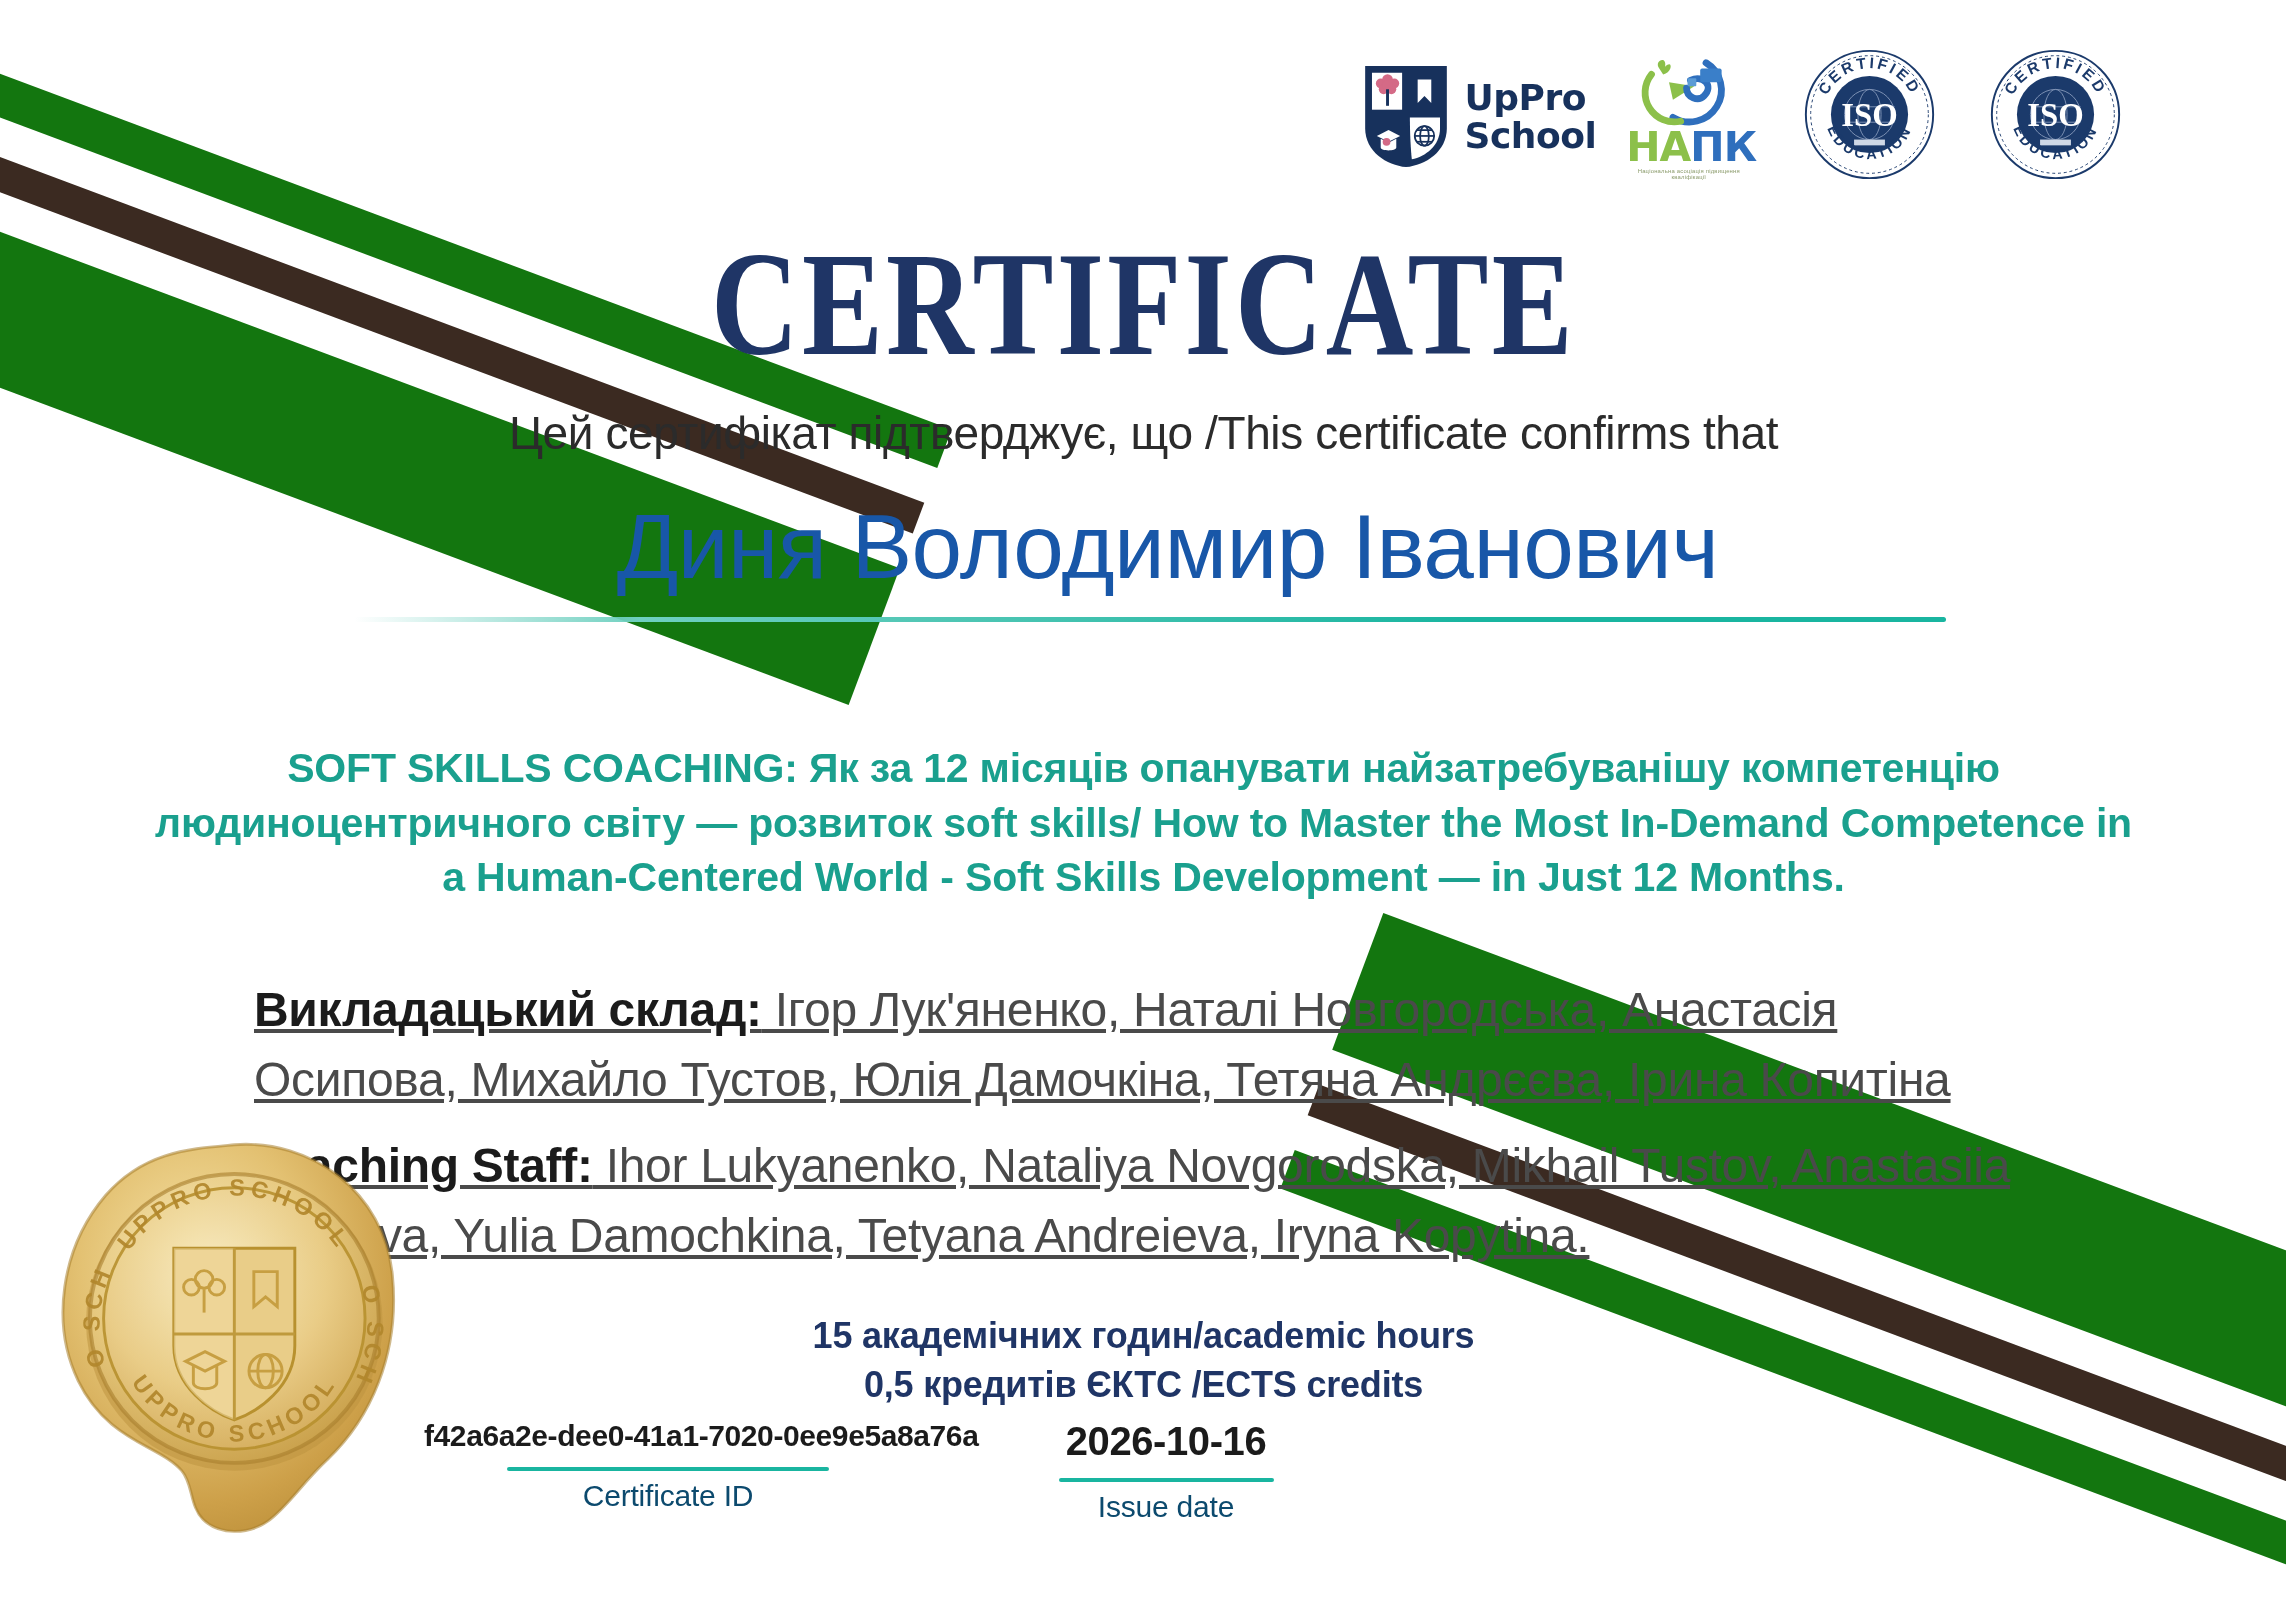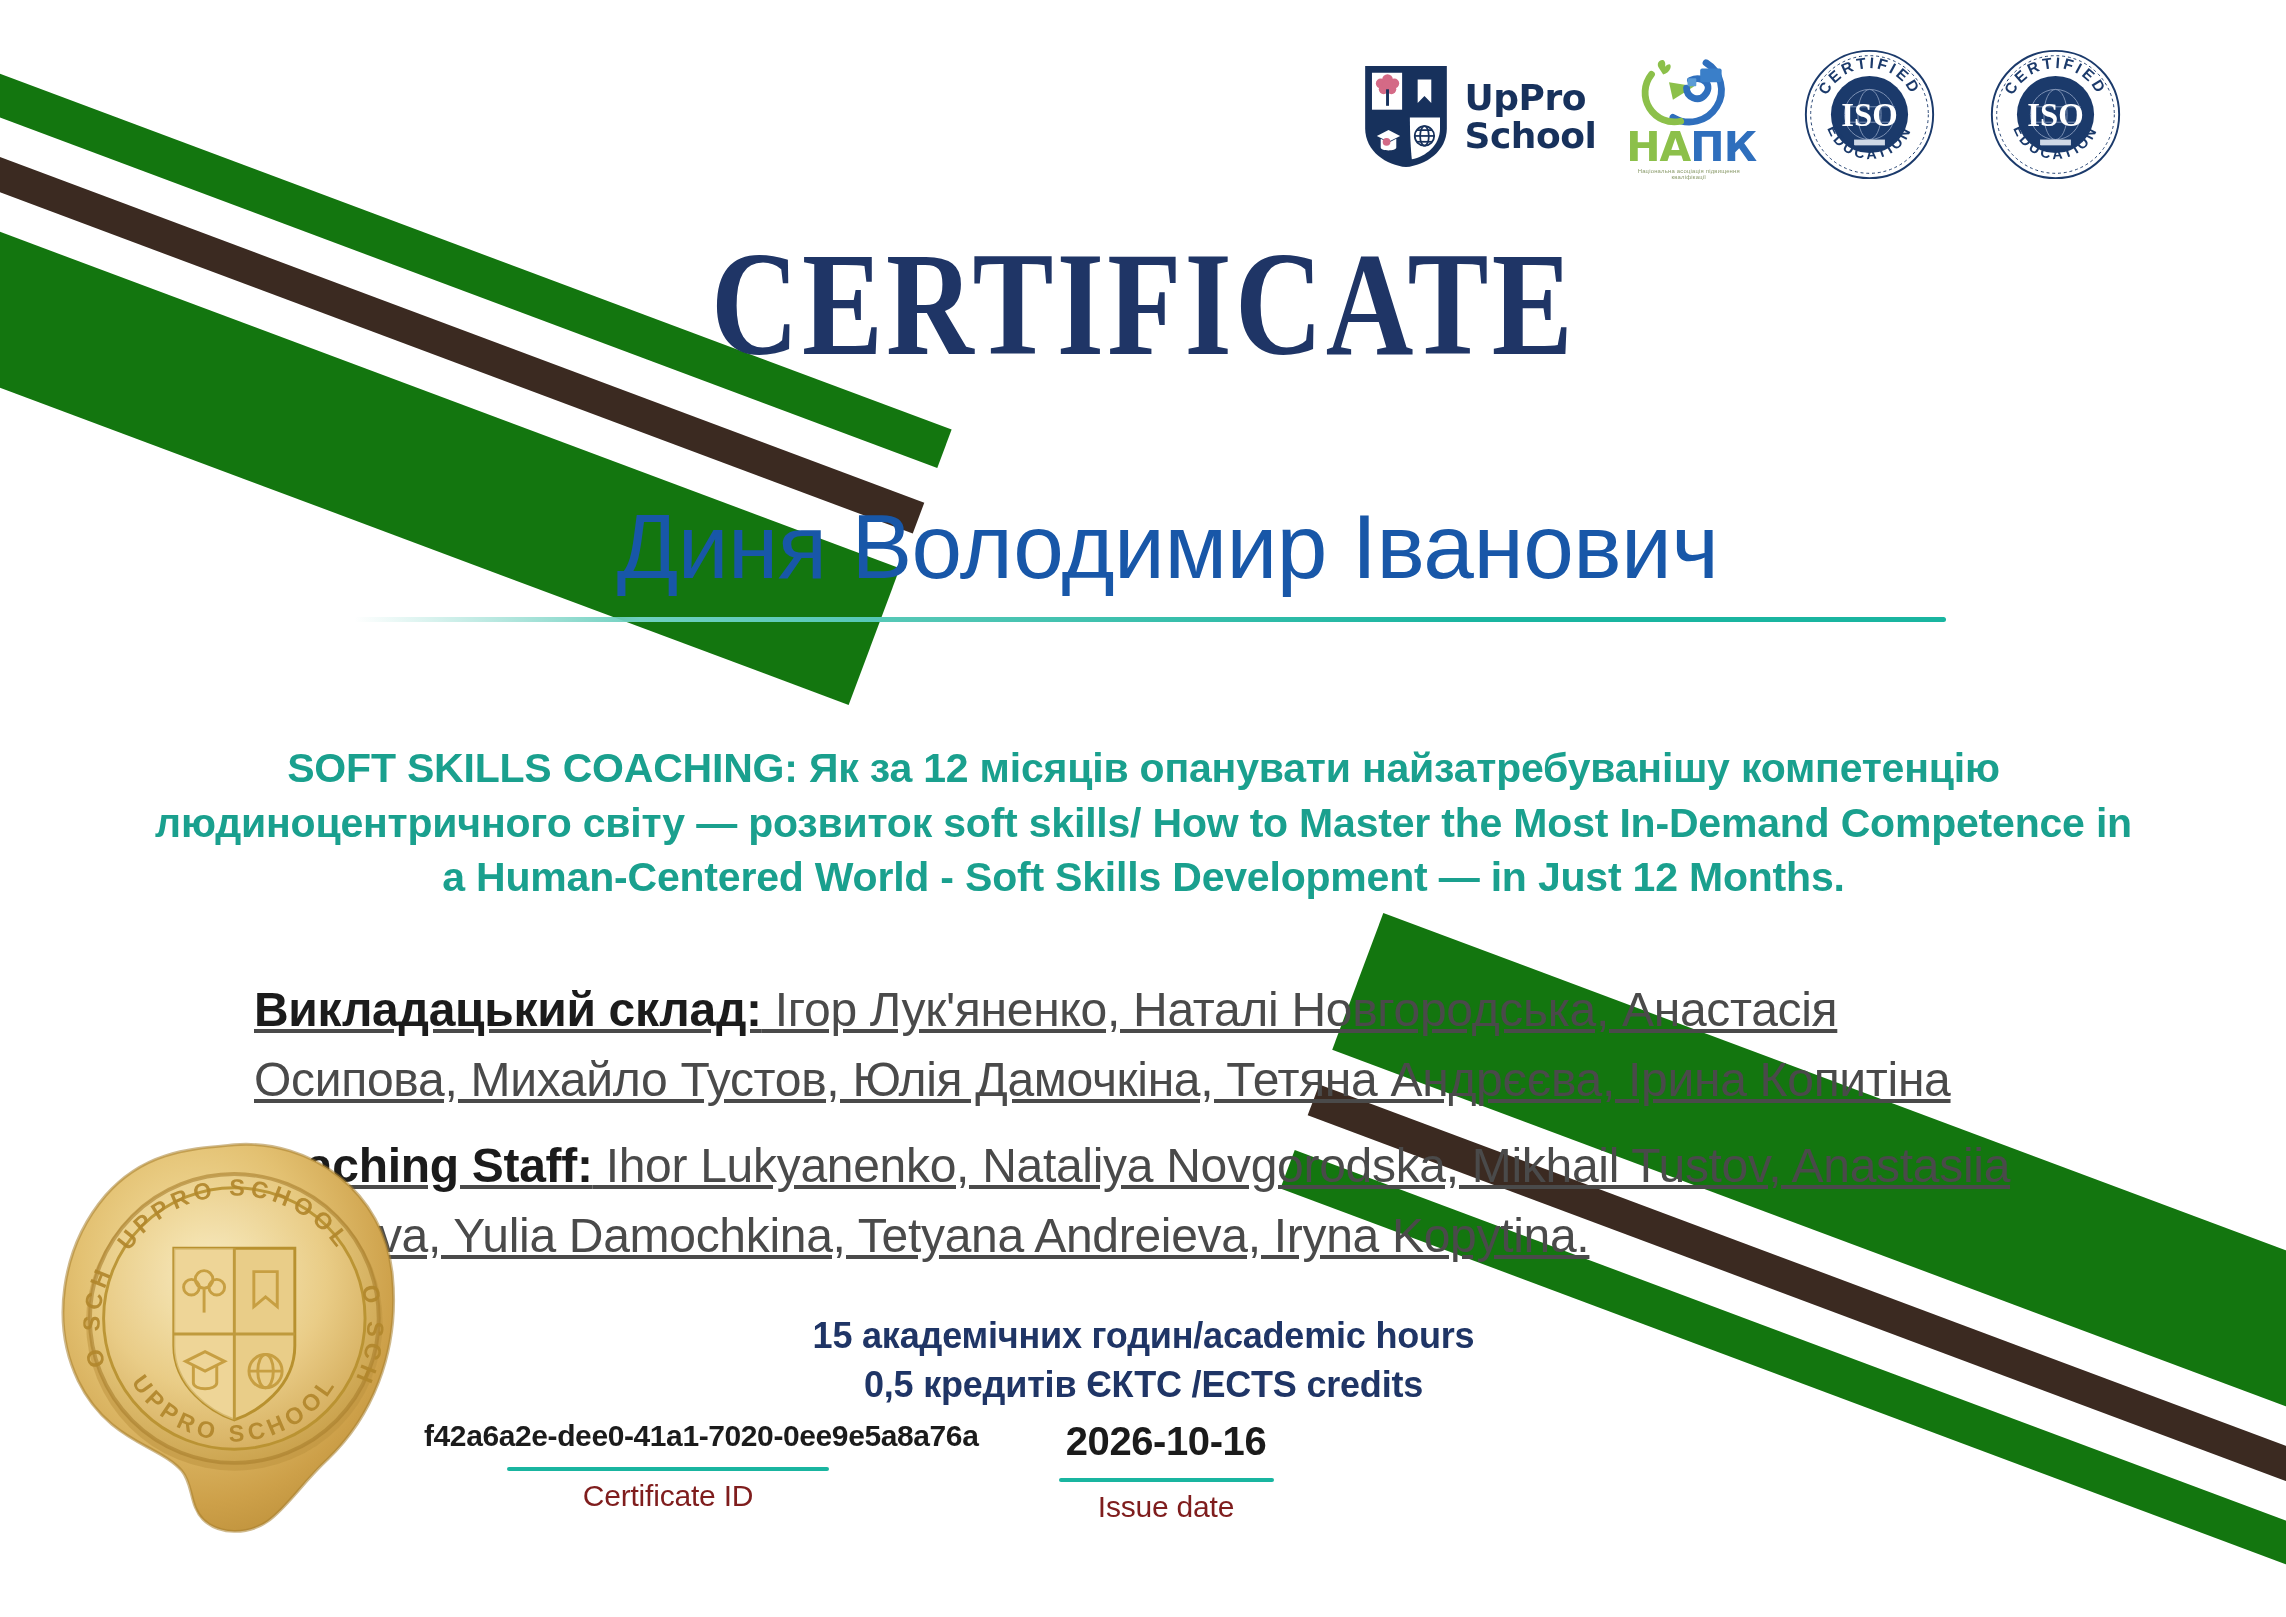--- a/index.html
+++ b/index.html
@@ -84,21 +84,21 @@
 
   .hours{
     position:absolute;top:1312px;left:0;width:2287px;text-align:center;
     font-size:36px;line-height:1.35;font-weight:bold;color:#1f3566;letter-spacing:-0.2px;
   }
 
   
   .meta{position:absolute;top:1419px;}
   .meta .value{font-weight:bold;font-size:30px;color:#1b1b1b;letter-spacing:-0.4px;white-space:nowrap;}
   .meta .rule{height:3.9px;background:#19b5a0;margin:13.7px auto 8.8px;border-radius:2px;}
-  .meta .label{font-size:30px;color:#7f1d1d;text-align:center;letter-spacing:-0.2px;}
+  .meta .label{font-size:30px;color:#0c4a6e;text-align:center;letter-spacing:-0.2px;}
   .meta-id{left:424px;width:488px;text-align:center;}
   .meta-id .rule{width:322px;}
   .meta-date{left:1039px;width:254px;text-align:center;}
   .meta-date .rule{width:215px;}
   .meta-date .value{font-size:40px;}
 
   
   .wax-seal{position:absolute;left:47px;top:1131px;width:361px;height:410px;}
 </style>
 </head>
@@ -225,20 +225,21 @@
         </text>
         <text font-family="Liberation Sans, sans-serif" font-size="15" font-weight="bold" fill="#1b3a6b" letter-spacing="3">
           <textPath href="#arcBot2" startOffset="50%" text-anchor="middle">EDUCATION</textPath>
         </text>
       </svg>
     </div>
   </div>
 
   <div class="cert-title">CERTIFICATE</div>
 
+  <div class="confirm-line">Цей сертифікат підтверджує, що /This certificate confirms that</div>
 
   <div class="recipient">Диня Володимир Іванович</div>
   <div class="name-rule"></div>
 
 
   <div class="course-title">SOFT SKILLS COACHING: Як за 12 місяців опанувати найзатребуванішу компетенцію людиноцентричного світу — розвиток soft skills/ How to Master the Most In-Demand Competence in a Human-Centered World - Soft Skills Development — in Just 12 Months.</div>
 
   <div class="staff-block staff-ua"><b>Викладацький склад:</b><span> Ігор Лук'яненко, Наталі Новгородська, Анастасія Осипова, Михайло Тустов, Юлія Дамочкіна, Тетяна Андрєєва, Ірина Копитіна</span></div>
 
   <div class="staff-block staff-en"><b>Teaching Staff:</b><span> Ihor Lukyanenko, Nataliya Novgorodska, Mikhail Tustov, Anastasiia Osipova, Yulia Damochkina, Tetyana Andreieva, Iryna Kopytina.</span></div>

